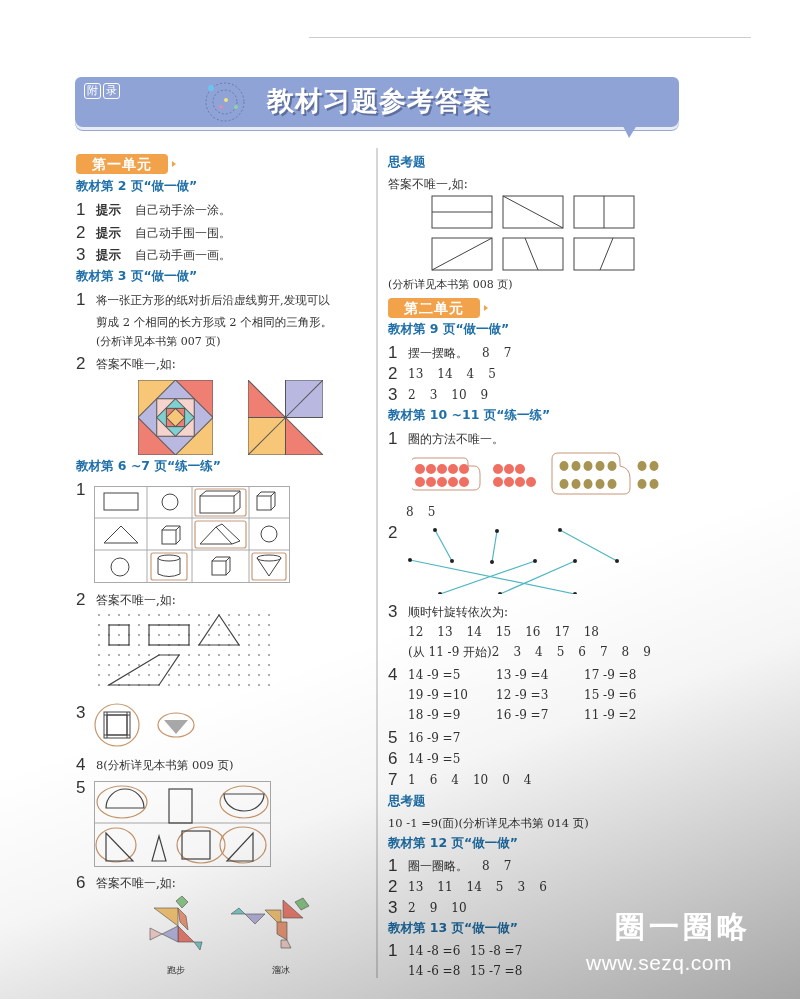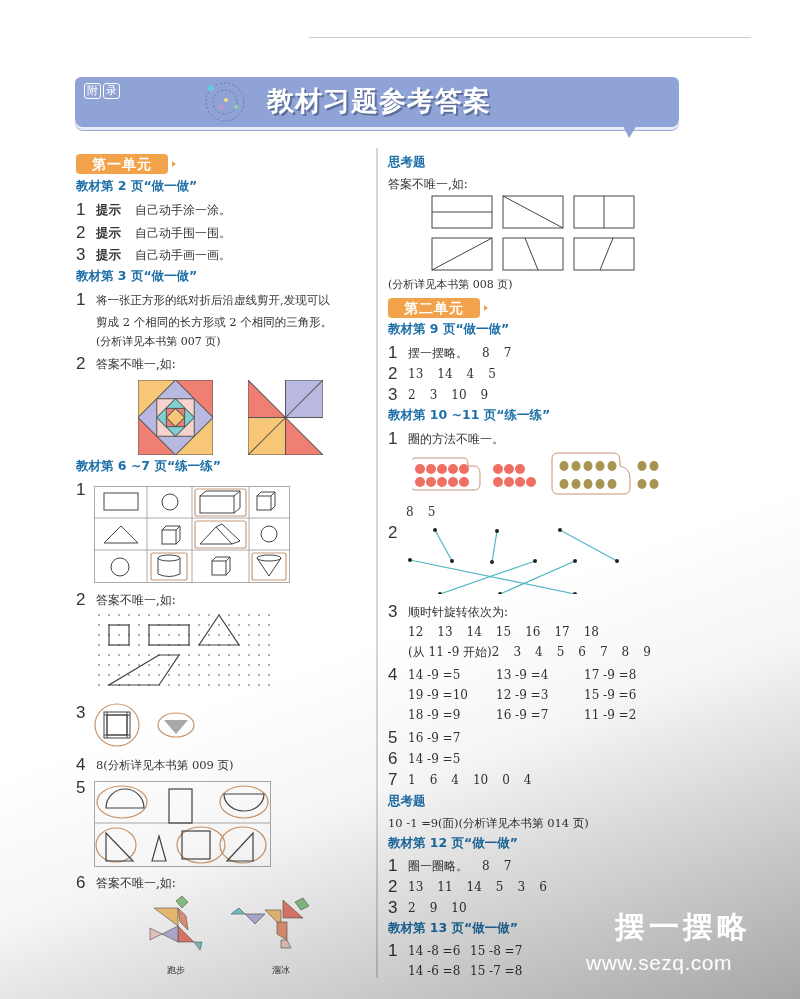--- a/index.html
+++ b/index.html
@@ -405,14 +405,14 @@
 <div class="qnum" style="left:388px;top:898px;">3</div>
 <div class="txt row-cells" style="left:408px;top:899px;"><span>2</span><span>9</span><span>10</span></div>
 
 <div class="section-h" style="left:388px;top:920px;">教材第 13 页“做一做”</div>
 <div class="qnum" style="left:388px;top:941px;">1</div>
 <div class="txt eq-row" style="left:408px;top:942px;"><span style="width:62px">14 -8 =6</span><span>15 -8 =7</span></div>
 <div class="txt eq-row" style="left:408px;top:962px;"><span style="width:62px">14 -6 =8</span><span>15 -7 =8</span></div>
 
 <div class="bg-shade"></div>
 
-<div class="watermark-cn">摆一摆略</div>
+<div class="watermark-cn">圈一圈略</div>
 <div class="watermark-url">www.sezq.com</div>
 
 </body></html>

